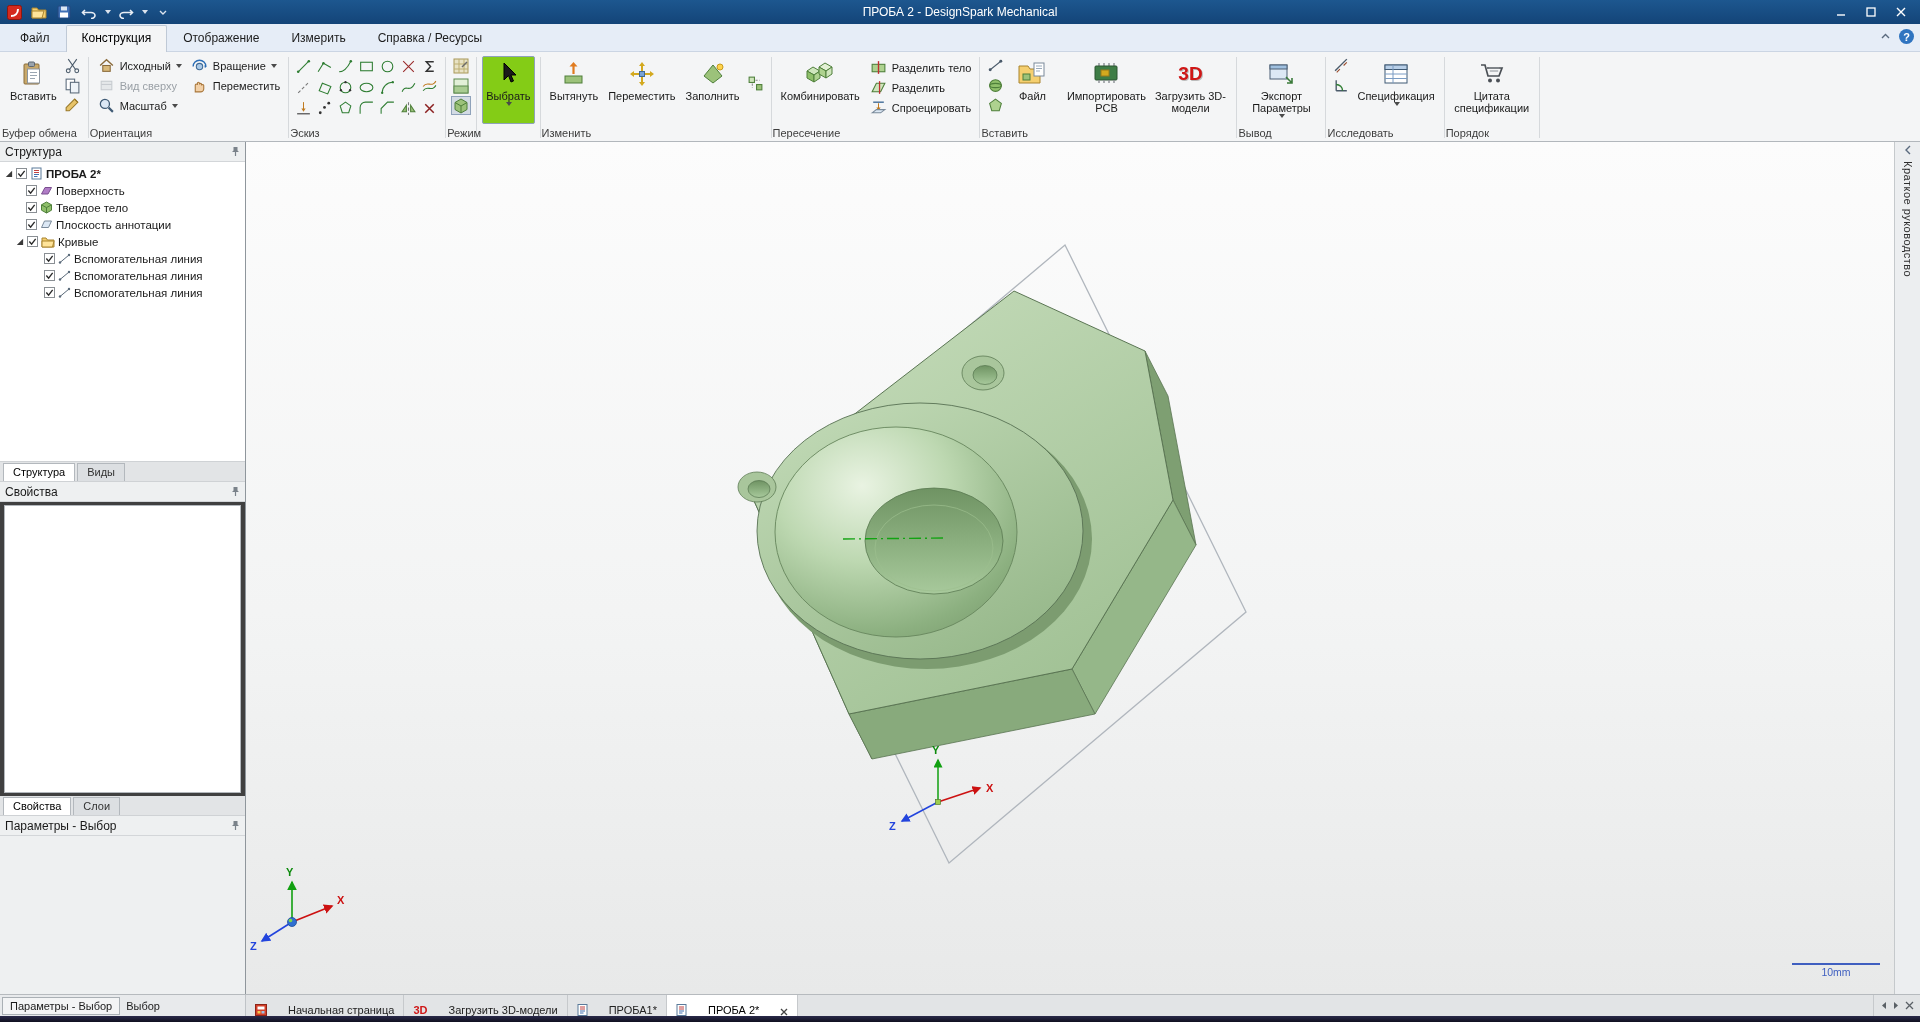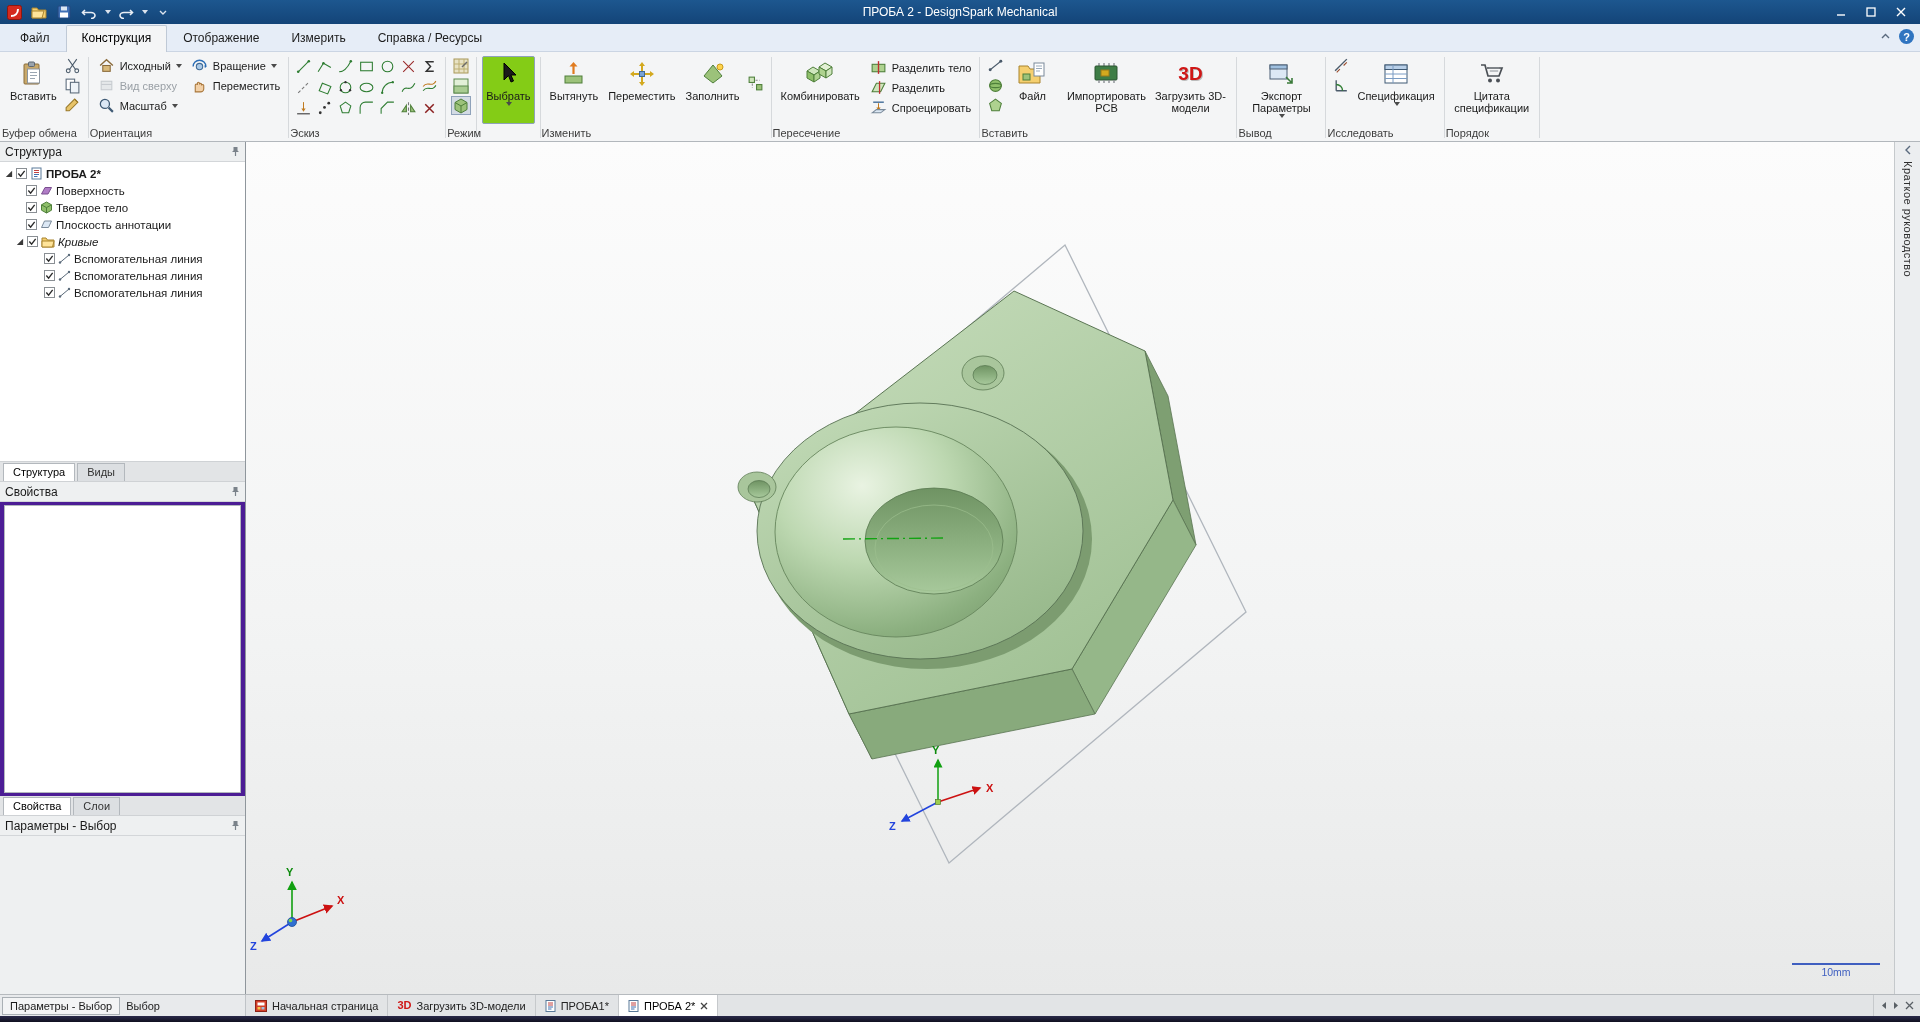--- a/index.html
+++ b/index.html
@@ -38,26 +38,26 @@
   .caret{width:0;height:0;border-left:3px solid transparent;border-right:3px solid transparent;border-top:4px solid #4a4a4a;display:inline-block;margin-left:1px}
   .sketchgrid{display:grid;grid-template-columns:repeat(7,20px);grid-auto-rows:20px;gap:1px;padding-top:1px}
   .sk{width:17px;height:17px;margin:1px}
   .red3d{font-weight:bold;font-size:19px;color:#cf1717;text-shadow:1px 1px 0 #bbb;line-height:20px;font-family:"Liberation Sans",sans-serif}
   .red3d-sm{font-weight:bold;font-size:11px;color:#cf1717;line-height:11px}
 
   
   .main{flex:1;display:flex;min-height:0}
 
   
-  .leftpanel{width:246px;background:#4c1d95;border-right:1px solid #8f969c;display:flex;flex-direction:column}
+  .leftpanel{width:246px;background:#404040;border-right:1px solid #8f969c;display:flex;flex-direction:column}
   .phead{height:20px;display:flex;align-items:center;justify-content:space-between;padding:0 5px;font-size:12px;background:#eef0f1;border-bottom:1px solid #d3d6d9;flex:0 0 auto}
   .tree{background:#fff;height:300px;border-bottom:1px solid #cfd2d5;padding:3px 2px;overflow:hidden;flex:0 0 auto}
   .trow{display:flex;align-items:center;height:17px;gap:3px;font-size:11.5px;white-space:nowrap}
   .tlabel.bold{font-weight:bold}
-  .tlabel.italic{font-style:italic}
+  .tlabel.italic{}
   .cb{width:11px;height:11px;background:#fff;border:1px solid #8a8f94;display:inline-flex;align-items:center;justify-content:center;flex:0 0 auto}
   .ptabs{height:20px;display:flex;align-items:flex-end;background:#e2e4e6;border-bottom:1px solid #cfd2d5;padding-left:3px;flex:0 0 auto}
   .ptab{font-size:11px;padding:2px 9px 3px;border:1px solid #b3b8bd;border-bottom:none;background:#dcdfe2;color:#333;margin-right:2px}
   .ptab.active{background:#fff;color:#000}
   .propsbox{height:288px;margin:3px 4px;background:#fff;border:1px solid #b3b8bd;flex:0 0 auto}
   .panel-fill{flex:1;background:#eef0f1}
 
   
   .canvas{flex:1;position:relative;background:linear-gradient(180deg,#fcfcfc 0%,#f3f4f4 55%,#e8e9e9 100%);overflow:hidden}
   .hint{position:absolute;top:8px;left:10px;font-size:12px;color:#2b2b2b;z-index:2}
@@ -66,21 +66,21 @@
 
   
   .rightstrip{width:26px;background:#eceef0;border-left:1px solid #c5c9cc;display:flex;flex-direction:column;align-items:center;padding-top:3px;gap:6px}
   .vtext{writing-mode:vertical-rl;font-size:11px;color:#2e2e2e;letter-spacing:.5px;white-space:nowrap}
 
   
   .doctabs{height:22px;background:#e2e4e6;border-top:1px solid #b6babe;display:flex;align-items:stretch;font-size:11px}
   .statusleft{width:246px;display:flex;align-items:center;background:#e8eaec;border-right:1px solid #bfc3c7;flex:0 0 auto}
   .statustab{border:1px solid #aab0b5;background:#f3f4f5;padding:2px 7px;margin:1px 6px 1px 2px;white-space:nowrap}
   .statuslbl{color:#222;white-space:nowrap}
-  .dtab{display:flex;align-items:center;gap:5px;padding:0 9px;border-right:1px solid #c6c9cc;color:#222;white-space:nowrap}
+  .dtab{display:flex;align-items:flex-end;gap:21px;padding:0 9px;border-right:1px solid #c6c9cc;color:#222;white-space:nowrap}
   .dtab.active{background:#fff;color:#000}
   .tabnav{margin-left:auto;display:flex;align-items:center;gap:2px;padding:0 6px;border-left:1px solid #c6c9cc}
   .bottomstrip{height:6px;background:linear-gradient(#2a2a4a,#10101f)}
 
   svg{display:block}
   text{font-family:"Liberation Sans","DejaVu Sans",sans-serif}
 </style>
 </head>
 <body>
 

